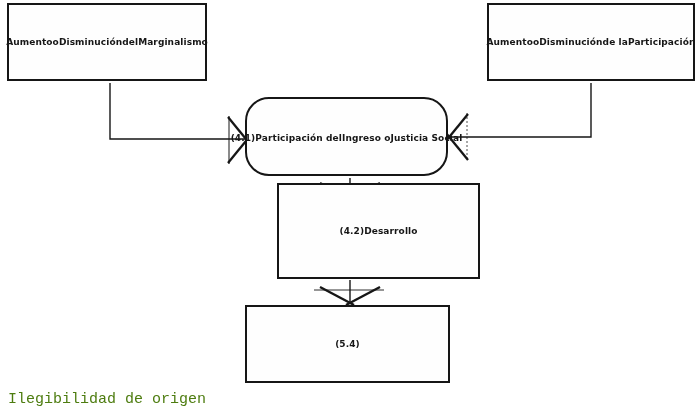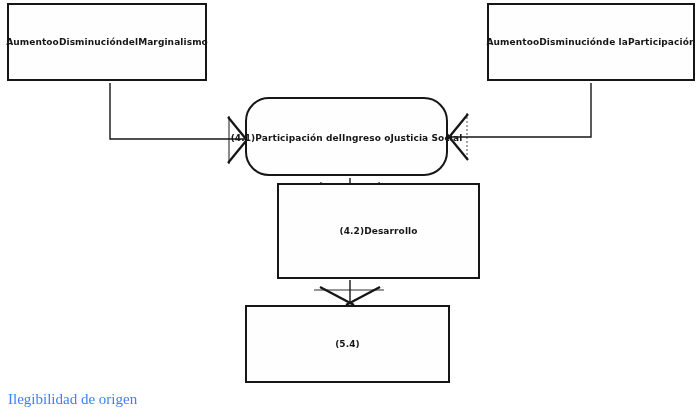--- a/index.html
+++ b/index.html
@@ -39,23 +39,23 @@
   .overlay {
     position: absolute;
     left: 0; top: 0;
     width: 699px; height: 420px;
     pointer-events: none;
   }
   .caption {
     position: absolute;
     left: 8px;
     top: 391px;
-    font-family: Liberation Serif, serif;
+    font-family: Liberation Mono, monospace;
     font-size: 15px;
-    color: #3b82f6;
+    color: #4d7c0f;
     white-space: nowrap;
   }
 </style>
 </head>
 <body>
 
 <div class="stage">
 
   <svg class="overlay" viewBox="0 0 699 420" xmlns="http://www.w3.org/2000/svg">
 

